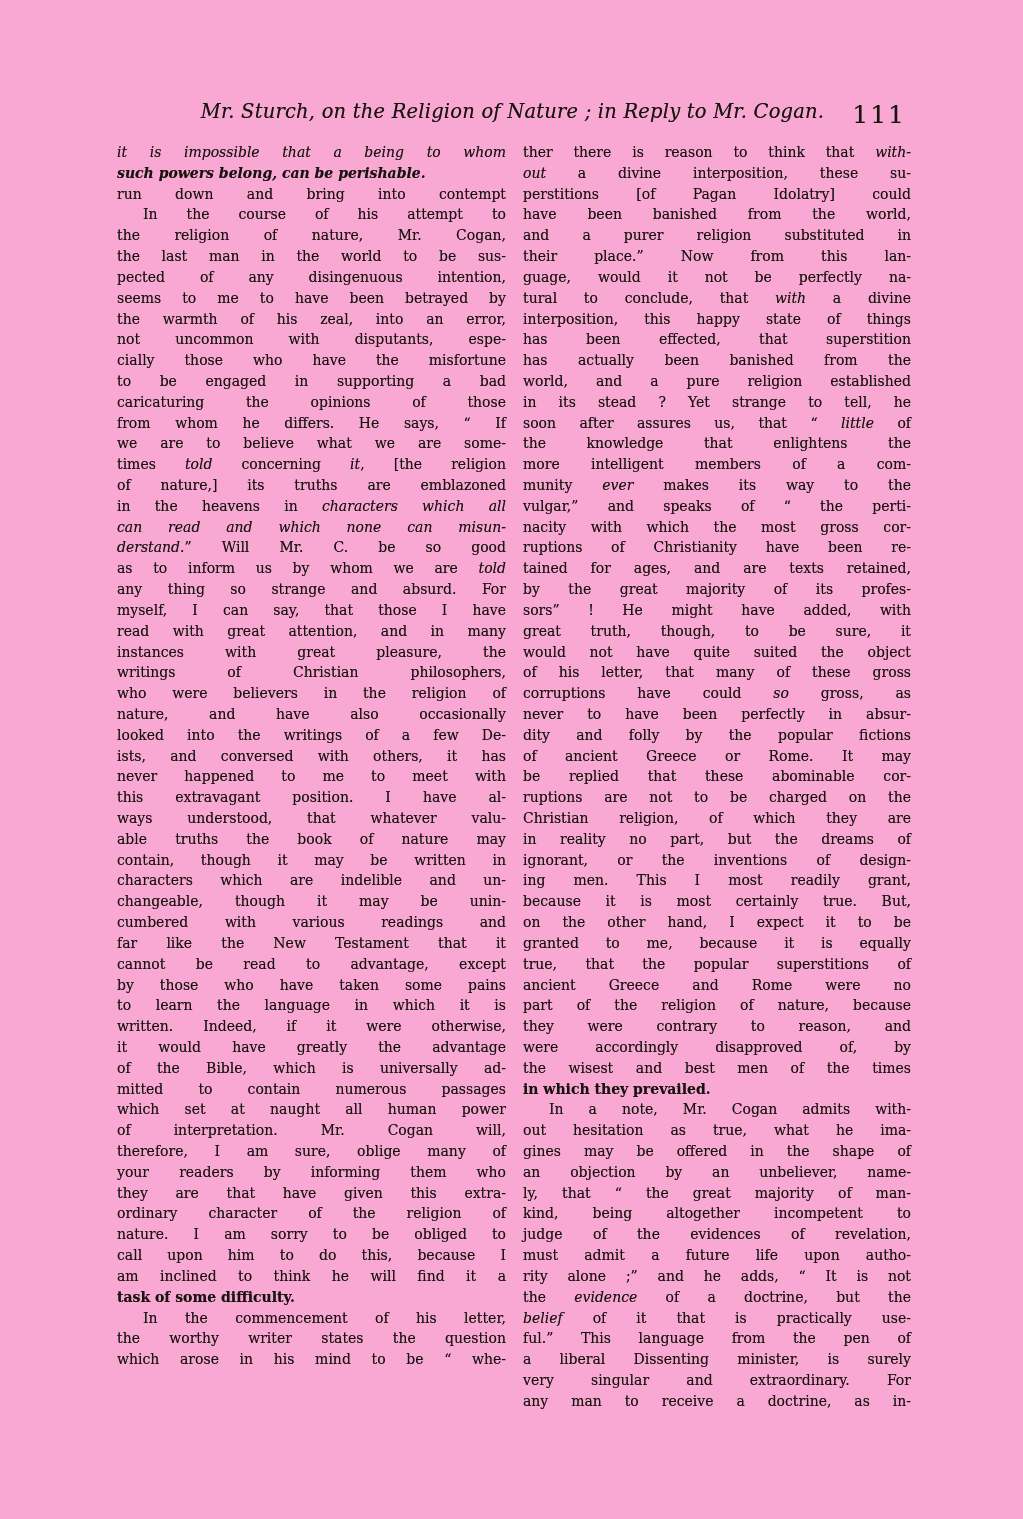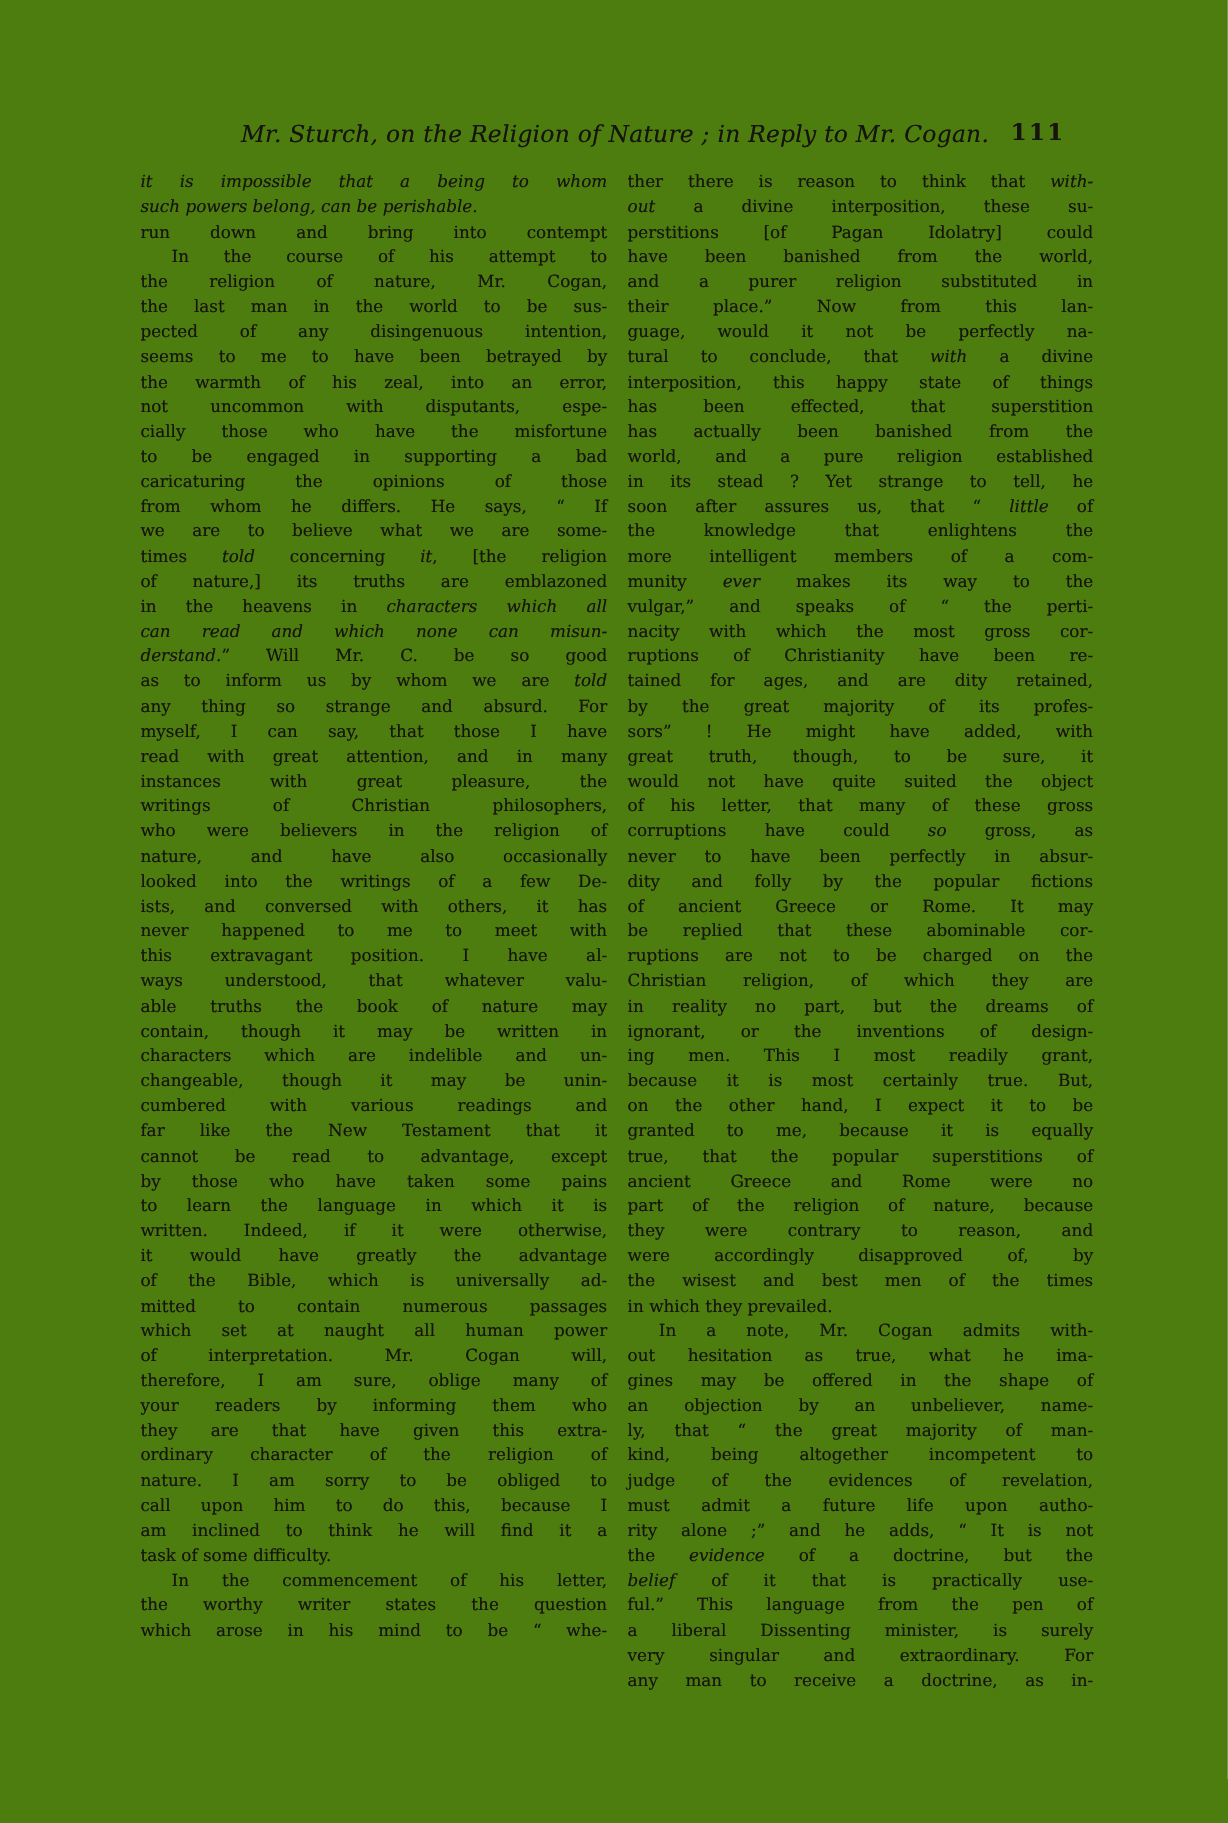--- a/index.html
+++ b/index.html
@@ -5,48 +5,48 @@
   html,body{margin:0;padding:0;}
   body{
     width:1023px;height:1519px;
     background:#ffffff;
     font-family:"DejaVu Serif","Liberation Serif",serif;
     color:#17140f;
     position:relative;
     overflow:hidden;
   }
   .page{
-    position:absolute;inset:0;background:#4d7c0f;
+    position:absolute;inset:0;background:#f9a8d4;
   }
   .page-header{
     position:absolute;top:100px;left:117px;width:791px;height:30px;
     font-style:italic;font-size:19.5px;letter-spacing:0.2px;
     text-shadow:0 0 0.5px rgba(10,8,5,0.55);
   }
   .page-header .title{
     position:absolute;left:0;right:0;text-align:center;white-space:nowrap;
   }
   .page-header .pagenum{
-    position:absolute;right:20px;top:0;
-    font-style:normal;font-weight:bold;font-size:19px;letter-spacing:2px;
+    position:absolute;right:2px;top:0;
+    font-style:normal;font-weight:normal;font-size:25px;letter-spacing:2px;
   }
   .col{
     position:absolute;top:142px;
     font-size:14px;line-height:20.82px;
     text-shadow:0 0 0.5px rgba(10,8,5,0.5);
   }
   .col-left{left:117px;width:389px;}
   .col-right{left:523px;width:388px;}
   .line{
     text-align:justify;
     text-align-last:justify;
     height:20.82px;
     white-space:nowrap;
   }
-  .line.last{text-align-last:left;}
+  .line.last{text-align-last:left;font-weight:bold;}
   .line.indent{text-indent:26px;}
   .line i{font-style:italic;}
 </style>
 </head>
 <body>
 
 <div class="page">
 
   <div class="page-header">
     <div class="title">Mr. Sturch, on the Religion of Nature ; in Reply to Mr. Cogan.</div>
@@ -129,21 +129,21 @@
       <div class="line"><span>has actually been banished from the</span></div>
       <div class="line"><span>world, and a pure religion established</span></div>
       <div class="line"><span>in its stead ? Yet strange to tell, he</span></div>
       <div class="line"><span>soon after assures us, that “ </span><i>little</i><span> of</span></div>
       <div class="line"><span>the knowledge that enlightens the</span></div>
       <div class="line"><span>more intelligent members of a com-</span></div>
       <div class="line"><span>munity </span><i>ever</i><span> makes its way to the</span></div>
       <div class="line"><span>vulgar,” and speaks of “ the perti-</span></div>
       <div class="line"><span>nacity with which the most gross cor-</span></div>
       <div class="line"><span>ruptions of Christianity have been re-</span></div>
-      <div class="line"><span>tained for ages, and are dity retained,</span></div>
+      <div class="line"><span>tained for ages, and are texts retained,</span></div>
       <div class="line"><span>by the great majority of its profes-</span></div>
       <div class="line"><span>sors” ! He might have added, with</span></div>
       <div class="line"><span>great truth, though, to be sure, it</span></div>
       <div class="line"><span>would not have quite suited the object</span></div>
       <div class="line"><span>of his letter, that many of these gross</span></div>
       <div class="line"><span>corruptions have could </span><i>so</i><span> gross, as</span></div>
       <div class="line"><span>never to have been perfectly in absur-</span></div>
       <div class="line"><span>dity and folly by the popular fictions</span></div>
       <div class="line"><span>of ancient Greece or Rome. It may</span></div>
       <div class="line"><span>be replied that these abominable cor-</span></div>

